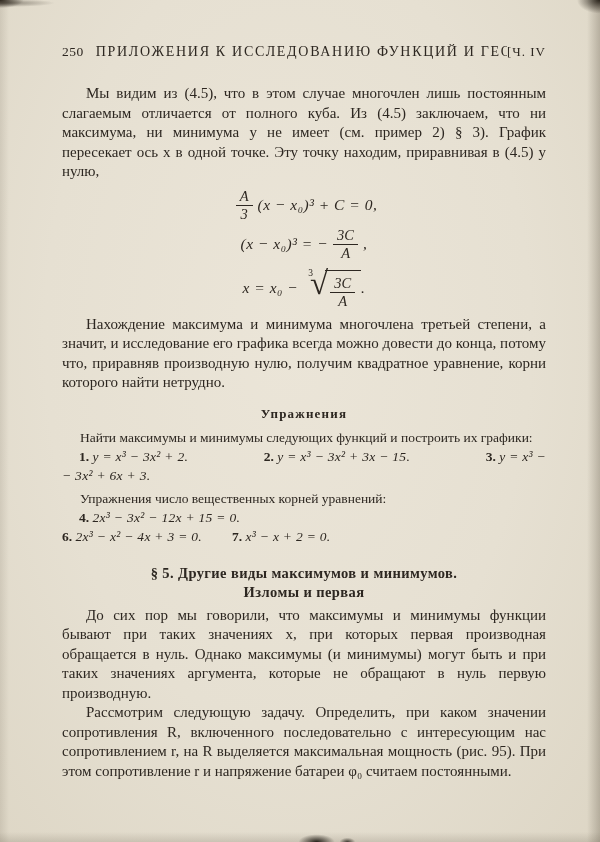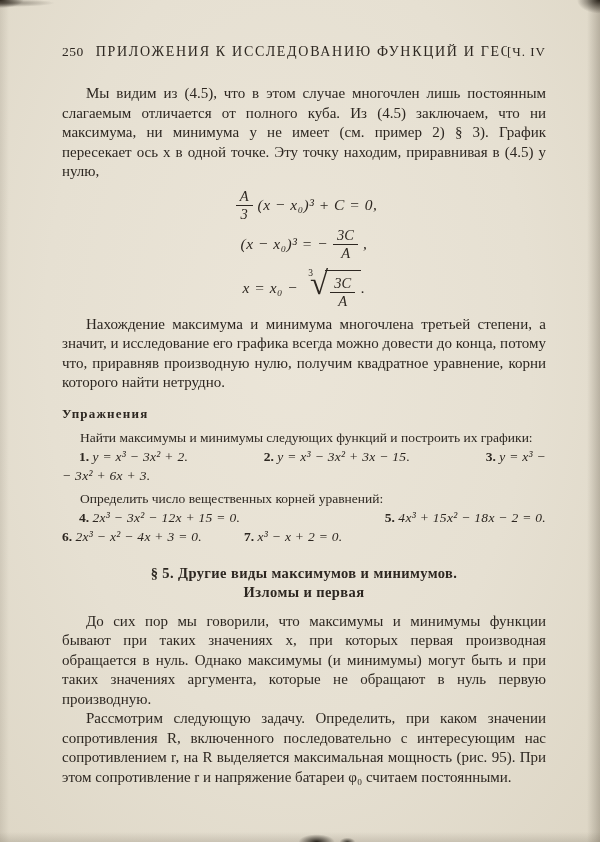--- a/index.html
+++ b/index.html
@@ -50,35 +50,35 @@
   .eq-text { letter-spacing:0.5px;text-align:center; }
   .frac { display:inline-flex; flex-direction:column; align-items:center; margin:0 5px; font-size:14.5px; line-height:15px; }
   .frac .num { padding:0 4px 1px; border-bottom:1px solid #2d2721; }
   .frac .den { padding:1px 4px 0; }
   .root { display:inline-flex; align-items:flex-start; margin-left:7px; position:relative; }
   .root-index { font-size:9.5px; font-style:normal; position:relative; top:1px; right:-3px; }
   .radical-icon { font-size:33px; line-height:33px; font-style:normal; font-weight:normal; margin-right:-3px; }
   .root-content { border-top:1.6px solid #2d2721; padding:3px 6px 0 5px; margin-top:3px; }
   .root-content .frac { margin:0; }
 
-  .ex-heading { text-align:left; font-weight:bold; font-size:13px; letter-spacing:1.2px; margin-top:13px; margin-bottom:7px; }
+  .ex-heading { text-align:center; font-weight:bold; font-size:13px; letter-spacing:1.2px; margin-top:13px; margin-bottom:7px; }
   .ex-text { font-size:13.5px; line-height:17px; text-align:justify; }
   .ex-text.indent { text-indent:18px; }
   .ex-row { font-size:13.5px; line-height:17.5px; display:flex; align-items:baseline; }
   .ex-row.spread { justify-content:space-between; padding-left:17px; }
-  .ex-row.gapped { justify-content:flex-start; gap:42px; }
+  .ex-row.gapped { justify-content:flex-start; gap:30px; }
   .ex-row { margin-top:2px; }
   .ex-item { white-space:nowrap;text-align:center; }
   .ex-num { font-weight:bold; font-style:normal; }
   .ex-formula { font-style:italic; letter-spacing:0.3px; }
   .mt-intro2 { margin-top:5px; }
 
   .section-heading { text-align:center; font-weight:bold; font-size:14.5px; line-height:19px; margin-top:18px; letter-spacing:0.4px; }
 
-  .mt-para3 { margin-top:10px; }
+  .mt-para3 { margin-top:4px; }
 </style>
 </head>
 <body>
 
 <div class="page">
 
   <div class="edge edge-right"></div>
   <div class="edge edge-left"></div>
   <div class="edge edge-bottom"></div>
   <div class="artifact artifact-tl"></div>
@@ -149,30 +149,26 @@
       <span class="ex-item">
         <span class="ex-num">3.</span>
         <span class="ex-formula">y = x³ −</span>
       </span>
     </div>
 
     <div class="ex-row">
       <span class="ex-formula">− 3x² + 6x + 3.</span>
     </div>
 
-    <p class="ex-text indent mt-intro2">Определить число вещественных корней уравнений:</p>
+    <p class="ex-text indent mt-intro2">Упражнения число вещественных корней уравнений:</p>
 
     <div class="ex-row spread">
       <span class="ex-item">
         <span class="ex-num">4.</span>
         <span class="ex-formula">2x³ − 3x² − 12x + 15 = 0.</span>
-      </span>
-      <span class="ex-item">
-        <span class="ex-num">5.</span>
-        <span class="ex-formula">4x³ + 15x² − 18x − 2 = 0.</span>
       </span>
     </div>
 
     <div class="ex-row gapped">
       <span class="ex-item">
         <span class="ex-num">6.</span>
         <span class="ex-formula">2x³ − x² − 4x + 3 = 0.</span>
       </span>
       <span class="ex-item">
         <span class="ex-num">7.</span>

